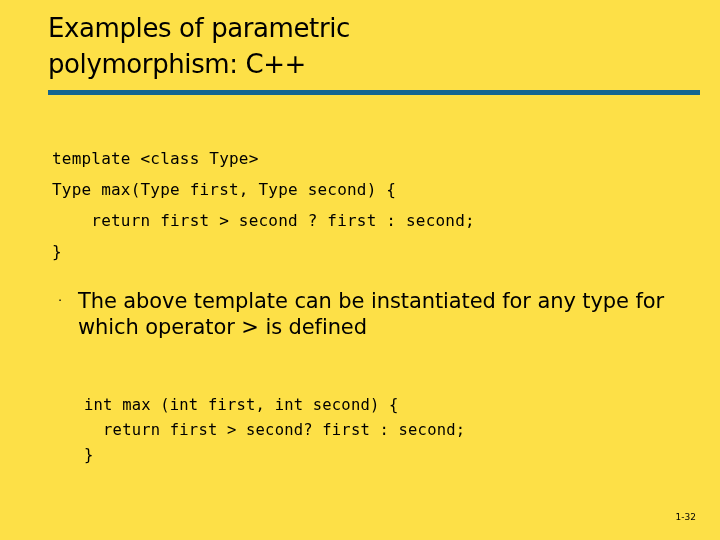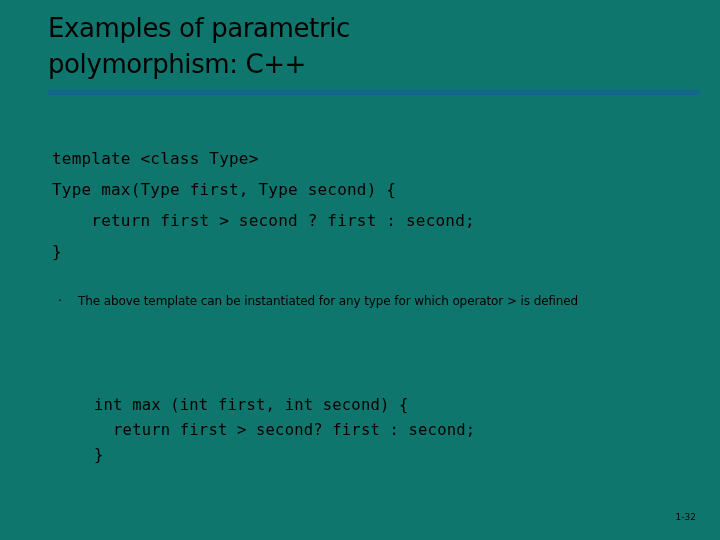--- a/index.html
+++ b/index.html
@@ -13,21 +13,21 @@
     position: relative;
     overflow: hidden;
     font-family: "Liberation Sans", sans-serif;
     color: #000000;
     -webkit-font-smoothing: antialiased;
   }
 
   #slide {
     position: absolute;
     inset: 0;
-    background: #0f766e;
+    background: #fde047;
   }
 
   
   .slide-title {
     position: absolute;
     left: 48px;
     top: 10px;
     width: 660px;
     font-family: "DejaVu Sans", sans-serif;
     font-size: 26px;
@@ -57,21 +57,21 @@
 
   #code-block-template {
     left: 52px;
     top: 127px;
     font-size: 16px;
     line-height: 31px;
     letter-spacing: 0.2px;
   }
 
   #code-block-instance {
-    left: 94px;
+    left: 84px;
     top: 377px;
     font-size: 15.5px;
     line-height: 25px;
     letter-spacing: 0.2px;
   }
 
   
   .bullet-row {
     position: absolute;
     left: 58px;
@@ -85,21 +85,21 @@
     width: 20px;
     font-family: "DejaVu Sans", sans-serif;
     font-size: 13px;
     line-height: 26px;
     color: #000000;
     text-align: left;
   }
   .bullet-text {
     flex: 1 1 auto;
     font-family: "DejaVu Sans", sans-serif;
-    font-size: 12px;
+    font-size: 21px;
     line-height: 26px;
     letter-spacing: -0.1px;
     color: #000000;
   }
 
   
   .footer-copyright {
     position: absolute;
     left: 55px;
     top: 512px;

